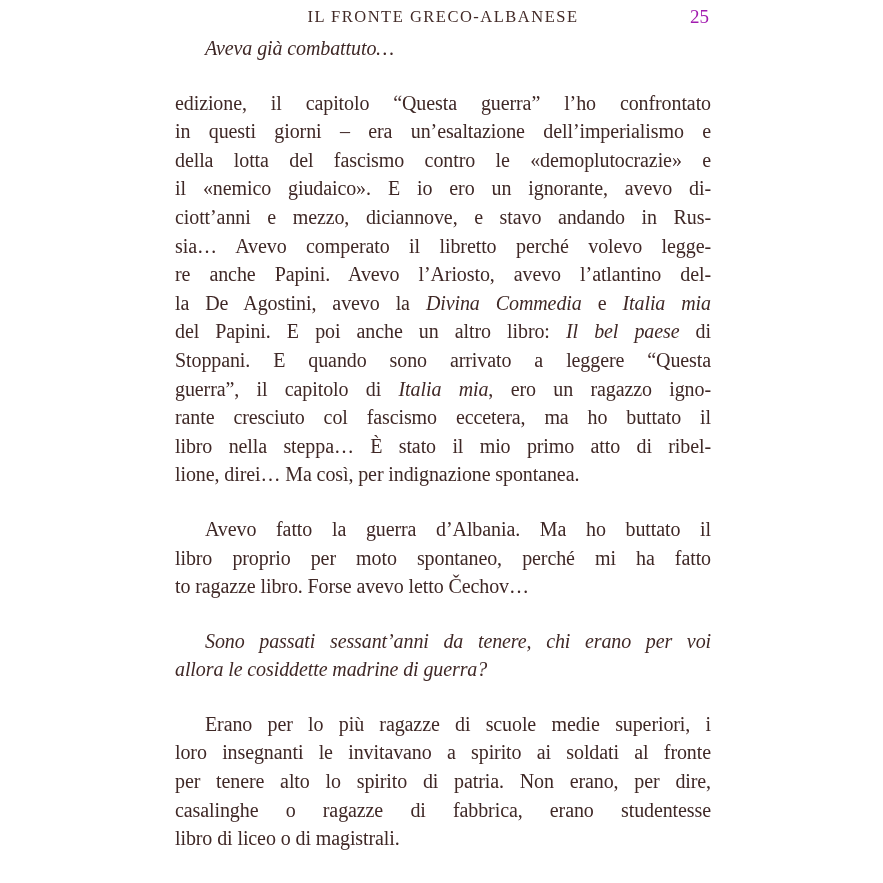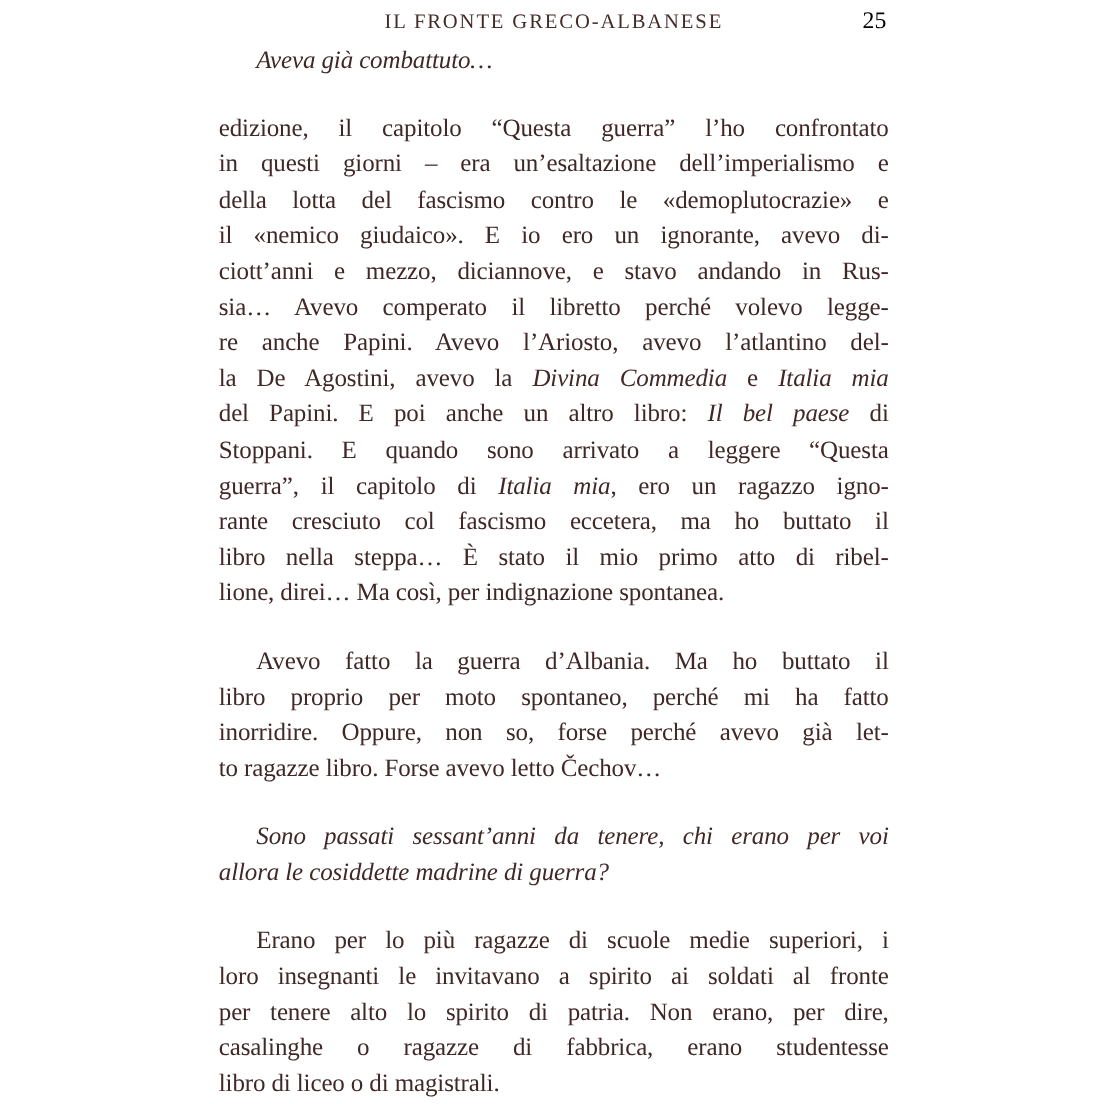--- a/index.html
+++ b/index.html
@@ -29,21 +29,21 @@
     letter-spacing: 1.5px;
     line-height: 24px;
     color: #432b28;
   }
   .page-number {
     position: absolute;
     right: 2px;
     top: 0;
     font-size: 19px;
     line-height: 24px;
-    color: #000000;
+    color: #a21caf;
   }
   .textblock {
     position: absolute;
     left: 175px;
     top: 34px;
     width: 536px;
     font-size: 20px;
     letter-spacing: -0.1px;
   }
   .para { margin: 0; }
@@ -85,21 +85,20 @@
         <div class="line j"><span>del Papini. E poi anche un altro libro: </span><span class="it">Il bel paese</span><span> di</span></div>
         <div class="line j"><span>Stoppani. E quando sono arrivato a leggere “Questa</span></div>
         <div class="line j"><span>guerra”, il capitolo di </span><span class="it">Italia mia</span><span>, ero un ragazzo igno-</span></div>
         <div class="line j"><span>rante cresciuto col fascismo eccetera, ma ho buttato il</span></div>
         <div class="line j"><span>libro nella steppa… È stato il mio primo atto di ribel-</span></div>
         <div class="line"><span>lione, direi… Ma così, per indignazione spontanea.</span></div>
       </div>
       <div class="para">
         <div class="line j indent"><span>Avevo fatto la guerra d’Albania. Ma ho buttato il</span></div>
         <div class="line j"><span>libro proprio per moto spontaneo, perché mi ha fatto</span></div>
-        <div class="line j"><span>inorridire. Oppure, non so, forse perché avevo già let-</span></div>
         <div class="line"><span>to ragazze libro. Forse avevo letto Čechov…</span></div>
       </div>
       <div class="para">
         <div class="line j indent"><span class="it">Sono passati sessant’anni da tenere, chi erano per voi</span></div>
         <div class="line"><span class="it">allora le cosiddette madrine di guerra?</span></div>
       </div>
       <div class="para">
         <div class="line j indent"><span>Erano per lo più ragazze di scuole medie superiori, i</span></div>
         <div class="line j"><span>loro insegnanti le invitavano a spirito ai soldati al fronte</span></div>
         <div class="line j"><span>per tenere alto lo spirito di patria. Non erano, per dire,</span></div>

